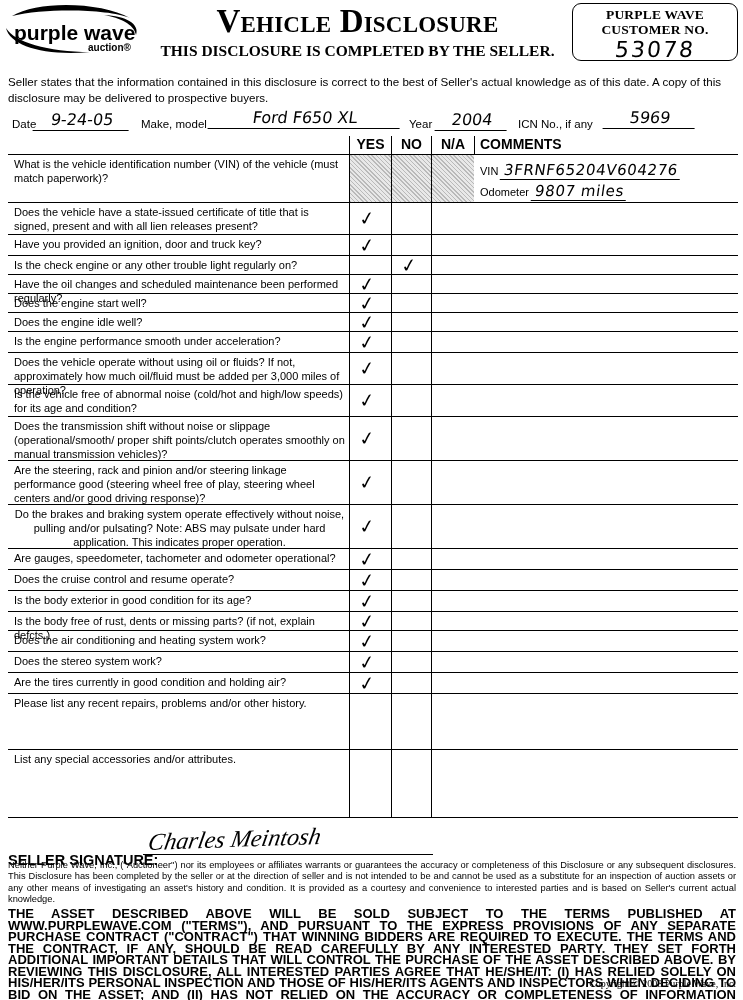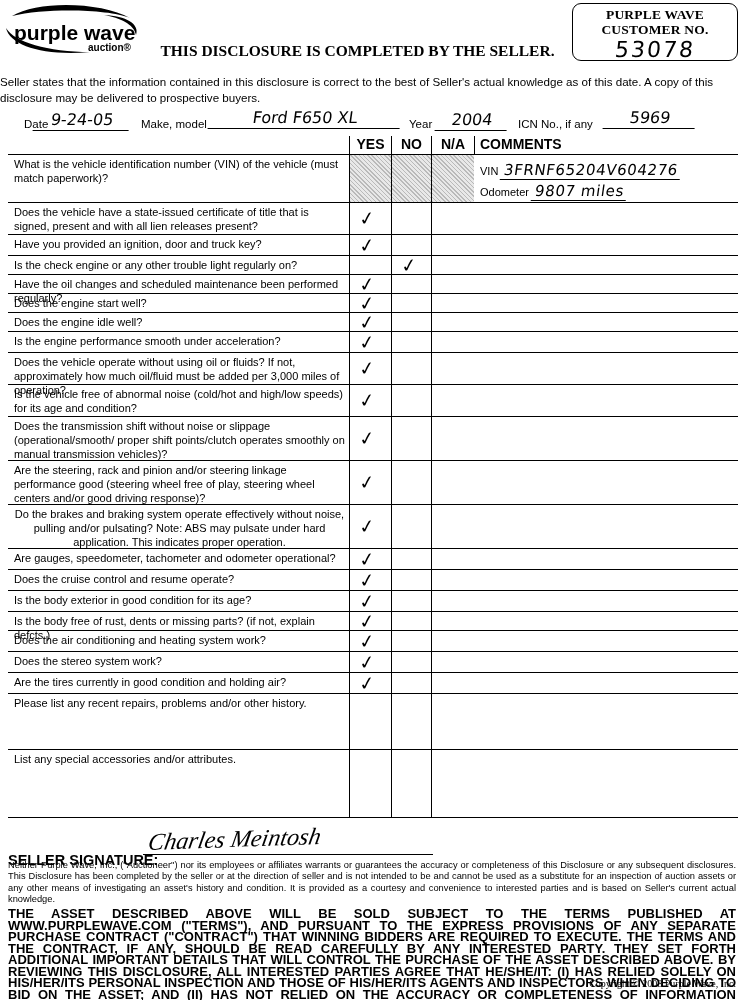--- a/index.html
+++ b/index.html
@@ -40,21 +40,21 @@
   }
   .custbox .cl1{margin-top:3px;}
   .custno{
     font-family:"DejaVu Sans",sans-serif;
     font-size:22px;line-height:24px;margin-top:1px;
     letter-spacing:2px;transform:skewX(-6deg);
   }
 
   
   .intro{
-    position:absolute;left:0;top:74px;width:726px;
+    position:absolute;left:8px;top:74px;width:726px;
     font-size:11.6px;line-height:15.5px;
   }
 
   
   .daterow{position:absolute;left:8px;top:110px;width:730px;height:24px;font-size:11.5px;}
   .daterow .lbl{position:absolute;top:8px;}
   .fill{
     position:absolute;border-bottom:1.1px solid #000;
     font-family:"DejaVu Sans",sans-serif;
     font-size:16px;transform:skewX(-8deg);
@@ -143,33 +143,34 @@
     <div class="logo">
       <svg width="150" height="58" viewBox="0 0 150 58">
         <path d="M8 14 C34 -2, 98 0, 126 16 C104 7, 42 6, 8 14 Z" fill="#000"></path>
         <path d="M100 13 C122 14, 136 22, 132 33 C130 22, 116 16, 100 13 Z" fill="#000"></path>
         <path d="M2 26 C6 44, 40 54, 86 50 C44 50, 10 40, 2 26 Z" fill="#000"></path>
         <text x="10" y="38" font-family="Liberation Sans, sans-serif" font-size="21" font-weight="bold" fill="#000">purple wave</text>
         <text x="84" y="49" font-family="Liberation Sans, sans-serif" font-size="10" font-weight="bold" fill="#000">auction®</text>
       </svg>
     </div>
 
+    <div class="title-main">Vehicle Disclosure</div>
     <div class="title-sub">THIS DISCLOSURE IS COMPLETED BY THE SELLER.</div>
 
     <div class="custbox">
       <div class="cl1">PURPLE WAVE</div>
       <div class="cl2">CUSTOMER NO.</div>
       <div class="custno">53078</div>
     </div>
   </div>
 
   <div class="intro">Seller states that the information contained in this disclosure is correct to the best of Seller's actual knowledge as of this date. A copy of this disclosure may be delivered to prospective buyers.</div>
 
   <div class="daterow">
-    <span class="lbl" style="left:16px">Date</span>
+    <span class="lbl" style="left:4px">Date</span>
     <span class="fill" style="left:26px;top:0;width:96px">9-24-05</span>
     <span class="lbl" style="left:133px">Make, model</span>
     <span class="fill" style="left:201px;top:-2px;width:192px">Ford  F650 XL</span>
     <span class="lbl" style="left:401px">Year</span>
     <span class="fill" style="left:428px;top:0;width:72px">2004</span>
     <span class="lbl" style="left:510px">ICN No., if any</span>
     <span class="fill" style="left:596px;top:-2px;width:92px">5969</span>
   </div>
 
   <div class="tbl">

